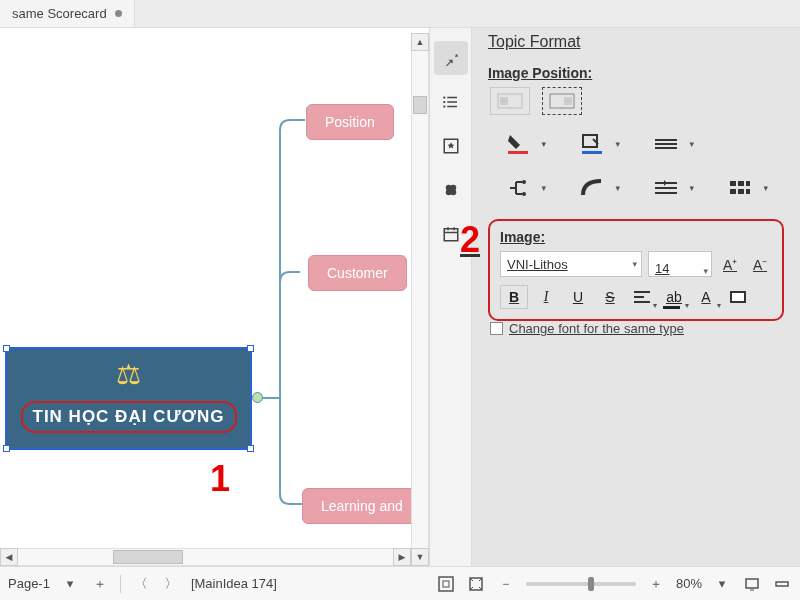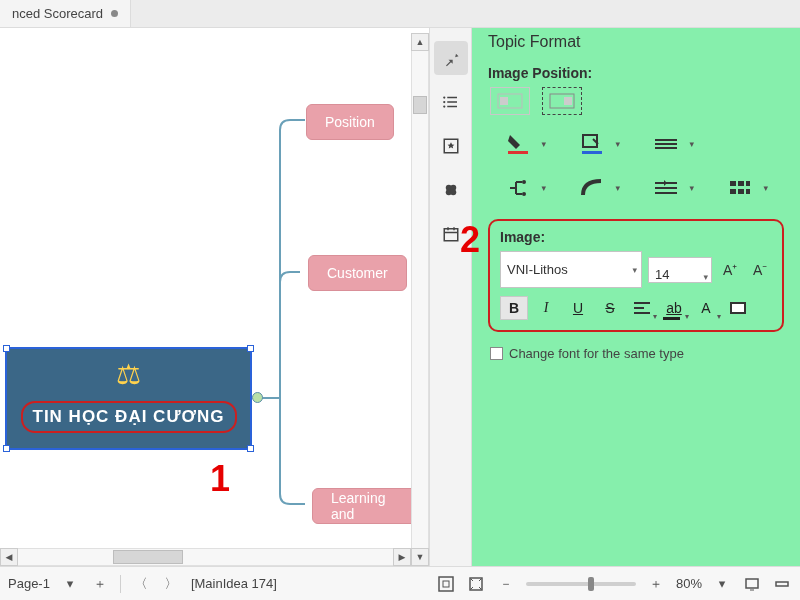--- a/index.html
+++ b/index.html
@@ -76,89 +76,89 @@
   .rail {
     width:42px; background:#f3f3f3; border-right:1px solid #dcdcdc;
     display:flex; flex-direction:column; align-items:center; padding-top:8px;
   }
   .rail .railbtn {
     width:34px; height:34px; margin:5px 0; display:flex;align-items:center;justify-content:center;
     font-size:18px; color:#444; border-radius:4px;
   }
   .rail .railbtn.active { background:#dcdcdc; }
   
-  .panel { flex:1; background:#86efac; padding:0 16px; }
+  .panel { flex:1; background:#e5e5e5; padding:0 16px;text-decoration:underline; }
   .panel-title { font-size:16px; color:#333; padding:5px 0 8px 0;}
   .section-label { font-size:14px; font-weight:600; margin:6px 0 6px 0; }
   .row { display:flex; align-items:center; gap:12px; margin:6px 2px 14px 2px; }
   .imgpos { width:40px;height:28px;border:1px solid #c8c8c8;display:flex;align-items:center;justify-content:center; }
   .imgpos.sel { border:1px dashed #444; }
   .branch-grid { display:grid; grid-template-columns: repeat(4, 56px); gap:14px 18px; margin:8px 2px 12px 2px;}
   .bbtn { height:30px; display:flex; align-items:center; justify-content:center; font-size:16px; color:#222; position:relative;}
   .bbtn .dd { position:absolute; right:0; font-size:9px; color:#555;}
   .bbtn svg { display:block; }
   
   .font-box {
     border:2px solid #cc1f1f; border-radius:10px; padding:8px 10px 10px 10px;
     margin-top:4px;
   }
   .font-row1 { display:flex; align-items:center; gap:6px; margin:6px 0;}
-  .font-combo { flex:1; height:37px; border:1px solid #c4c4c4; display:flex;align-items:center;
+  .font-combo { flex:1; height:26px; border:1px solid #c4c4c4; display:flex;align-items:center;
     padding:0 6px; font-size:13px; background:#fff; position:relative;}
   .font-combo .dd { position:absolute; right:4px; font-size:9px; color:#666;}
   .size-combo { width:64px; height:26px; border:1px solid #c4c4c4; display:flex;align-items:flex-end;
     padding:0 6px; font-size:13px; background:#fff; position:relative;}
   .size-combo .dd{position:absolute;right:3px;font-size:9px;color:#666;}
   .aplus,.aminus{ width:24px;height:22px;display:flex;align-items:center;justify-content:center;font-size:14px;}
   .font-row2 { display:flex; align-items:center; gap:4px; margin-top:8px;}
   .fbtn { width:28px; height:24px; display:flex;align-items:center;justify-content:center;
     font-size:14px; color:#222; position:relative;}
   .fbtn.bold { background:#e6e6e6; border:1px solid #c8c8c8; font-weight:bold;}
   .fbtn .dd { position:absolute; right:-1px; bottom:-1px; font-size:8px; color:#555;}
-  .chk-row { display:flex; align-items:center; gap:6px; margin:14px 2px 0 2px; font-size:13px; color:#444;}
+  .chk-row { display:flex; align-items:center; gap:6px; margin:0 2px 0 2px; font-size:13px; color:#444;}
   .chk { width:13px;height:13px;border:1px solid #888; background:#fff;}
   
   .status {
     position:absolute; left:0; right:0; bottom:0; height:34px;
     border-top:1px solid #dcdcdc; background:#f7f7f7;
     display:flex; align-items:center; padding:0 8px; gap:10px;
     font-size:13px; color:#444;
   }
   .sbtn { width:20px;height:20px; display:flex;align-items:center;justify-content:center;color:#555;}
   .status .divider { width:1px; height:18px; background:#d0d0d0; }
   .zoom-slider { width:110px;height:4px;background:#cfcfcf;position:relative;border-radius:2px;}
   .zoom-slider .knob{position:absolute;left:62px;top:-5px;width:6px;height:14px;background:#888;border-radius:2px;}
 </style>
 </head>
 <body>
 
 <div class="tab-bar">
   <div class="tab">
-    <span>nced Scorecard</span>
+    <span>same Scorecard</span>
     <span class="dot"></span>
   </div>
 </div>
 
 <div class="main">
 
   <div class="canvas">
 
     <svg style="position:absolute;left:0;top:0;width:430px;height:540px;pointer-events:none">
       <path d="M258 370 L280 370 L280 102 Q280 92 290 92 L305 92" stroke="#6aa0b8" stroke-width="2" fill="none"></path>
       <path d="M280 370 L280 254 Q280 244 290 244 L300 244" stroke="#6aa0b8" stroke-width="2" fill="none"></path>
       <path d="M280 370 L280 466 Q280 476 290 476 L305 476" stroke="#6aa0b8" stroke-width="2" fill="none"></path>
     </svg>
 
     <div class="subtopic" style="left:306px;top:76px;">
       <span>Position</span>
     </div>
     <div class="subtopic" style="left:308px;top:227px;">
       <span>Customer</span>
     </div>
-    <div class="subtopic" style="left:312px;top:460px;">
+    <div class="subtopic" style="left:302px;top:460px;">
       <span>Learning and</span>
     </div>
 
     <div class="topic-main">
       <div class="scale">⚖</div>
       <div class="title">TIN HỌC ĐẠI CƯƠNG</div>
       <div class="selhandle tl"></div>
       <div class="selhandle tr"></div>
       <div class="selhandle bl"></div>
       <div class="selhandle br"></div>

